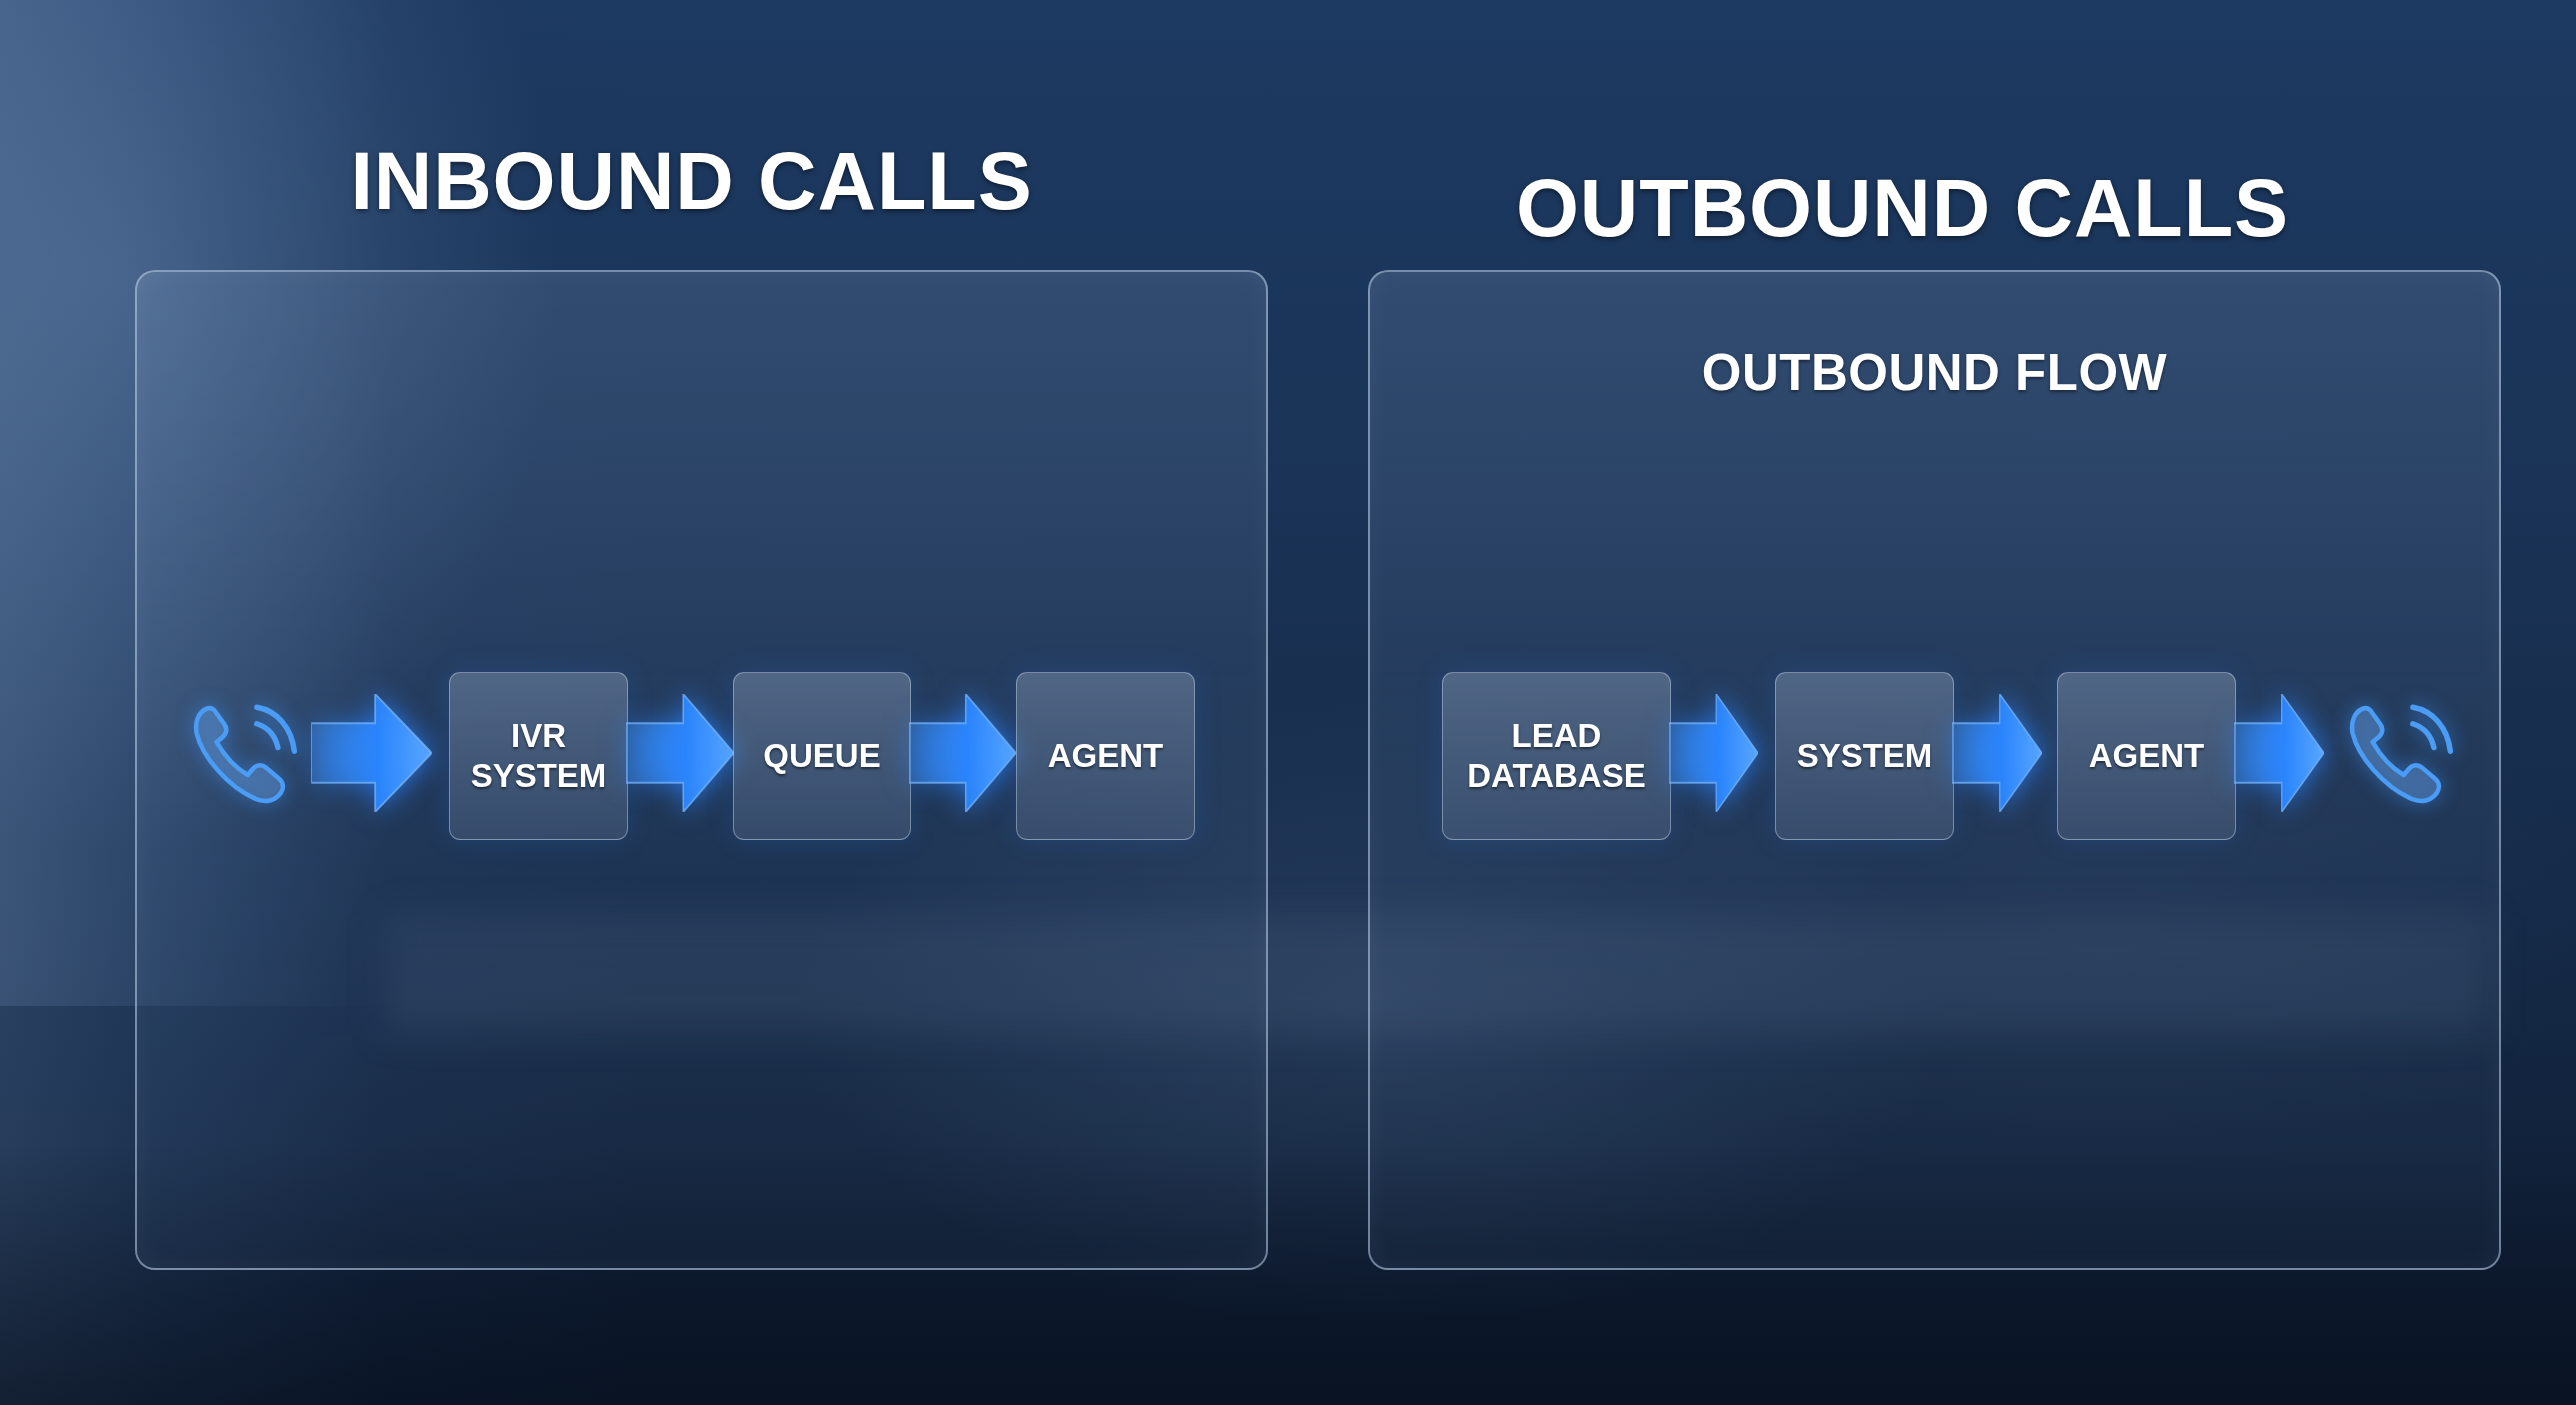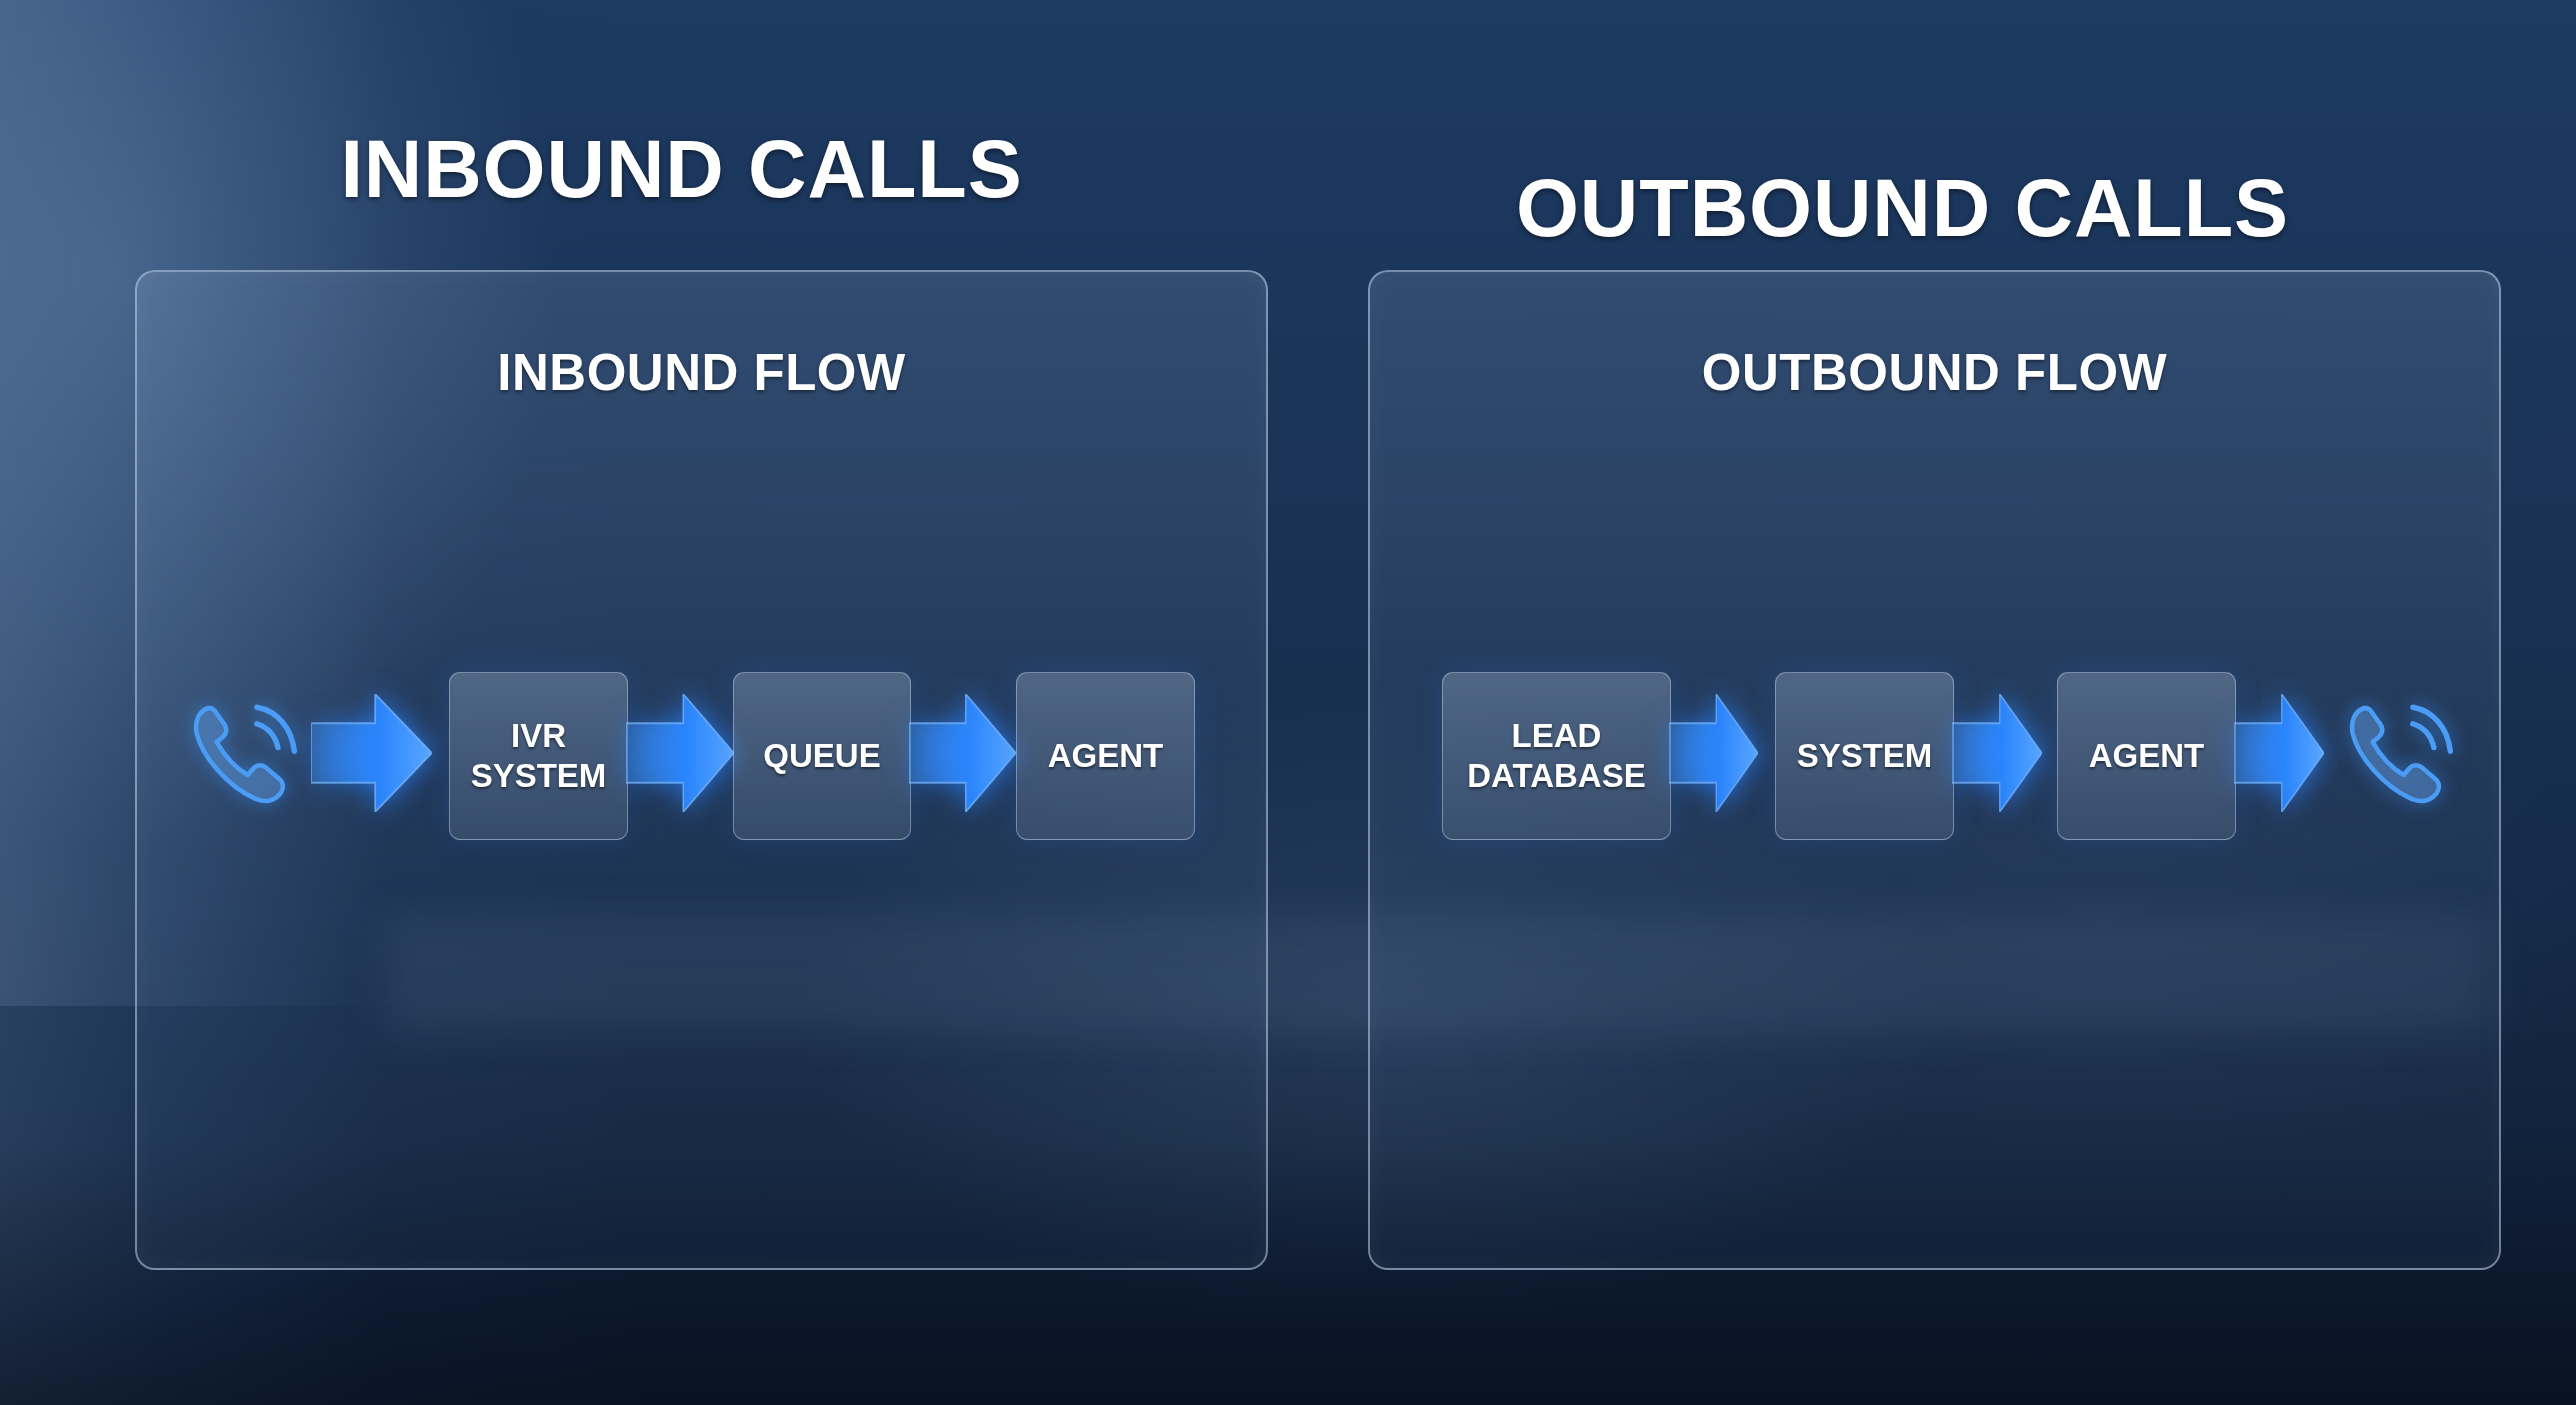--- a/index.html
+++ b/index.html
@@ -15,21 +15,21 @@
       linear-gradient(180deg,#1d3a62 0%,#1a3356 35%,#152a48 65%,#0d1a2e 100%);}
   .bg .win{position:absolute;left:0;top:0;width:393px;height:1006px;
     background:linear-gradient(90deg,rgba(110,140,180,0.25),rgba(70,100,140,0.15) 60%,transparent);}
   .bg .desk{position:absolute;left:384px;top:915px;width:2104px;height:119px;
     background:rgba(90,110,140,0.18);filter:blur(18.3px);}
   .bg .dark{position:absolute;left:0;top:1143px;width:2576px;height:262px;
     background:linear-gradient(180deg,transparent,rgba(5,12,25,0.55));}
 
   .title{position:absolute;top:123px;font-weight:700;font-size:81px;letter-spacing:0.9px;
     text-shadow:0 1.8px 5.5px rgba(0,0,0,0.5);white-space:nowrap;text-align:center;}
-  #t-in{left:206px;width:951px;}
+  #t-in{left:216px;width:951px;margin-top:12px;}
   #t-out{left:1427px;width:951px;margin-top:39px;}
 
   .panel{position:absolute;top:270px;width:1129px;height:996px;border-radius:20px;
     border:2.3px solid rgba(190,210,235,0.55);
     background:linear-gradient(180deg,rgba(150,175,210,0.18),rgba(110,140,180,0.10) 60%,rgba(90,120,160,0.08));
     box-shadow:inset 0 0 27.4px rgba(255,255,255,0.05);}
   #p-in{left:135px;}
   #p-out{left:1368px;}
 
   .ptitle{position:absolute;top:71px;left:0;width:100%;text-align:center;
@@ -71,21 +71,20 @@
     </symbol>
     <symbol id="phone-sym" viewBox="0 0 118 116">
       <path d="M16 10 C8 14 4 24 6 36 C12 62 40 94 70 108 C82 113 92 110 98 102 C102 96 101 90 96 86 L82 74 C77 70 71 71 67 76 L62 82 C48 74 36 60 28 46 L34 41 C39 37 40 31 36 26 L26 12 C23 8 20 8 16 10 Z" fill="rgba(110,150,200,0.35)" stroke="#4a9cf5" stroke-width="5" stroke-linejoin="round"></path>
       <path d="M72 26 C84 30 92 38 95 52" fill="none" stroke="#4a9cf5" stroke-width="6" stroke-linecap="round"></path>
       <path d="M72 8 C94 12 110 30 113 56" fill="none" stroke="#4a9cf5" stroke-width="6" stroke-linecap="round"></path>
     </symbol>
   </defs>
 </svg>
 
 <div class="panel" id="p-in">
-  <div class="ptitle">INBOUND FLOW</div>
 
   <svg class="phone" style="left:54px" viewBox="0 0 118 116" width="108" height="106">
       <use href="#phone-sym"></use>
     </svg>
   <svg class="arrow" style="left:174px" viewBox="0 0 132 129" width="121" height="118">
       <use href="#arrow-sym"></use>
     </svg>
 
   <div class="node" style="left:312px;width:177px">IVR
 SYSTEM</div>

